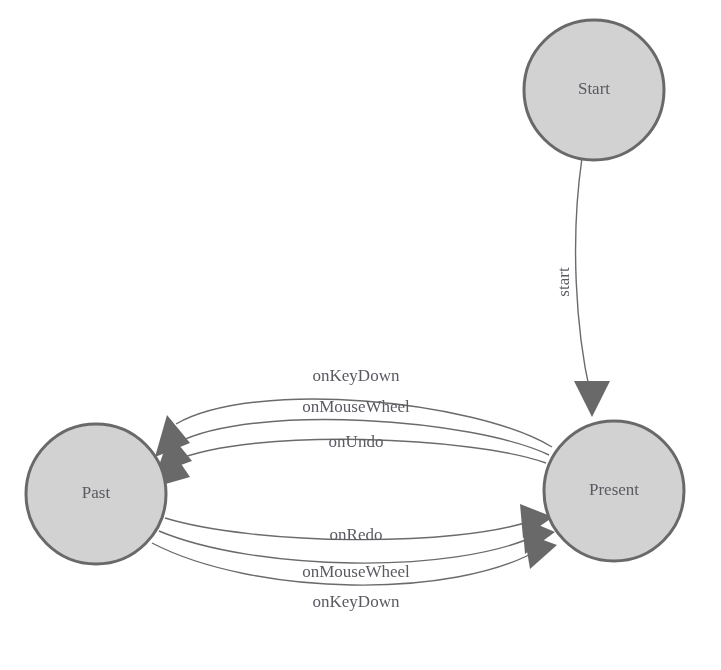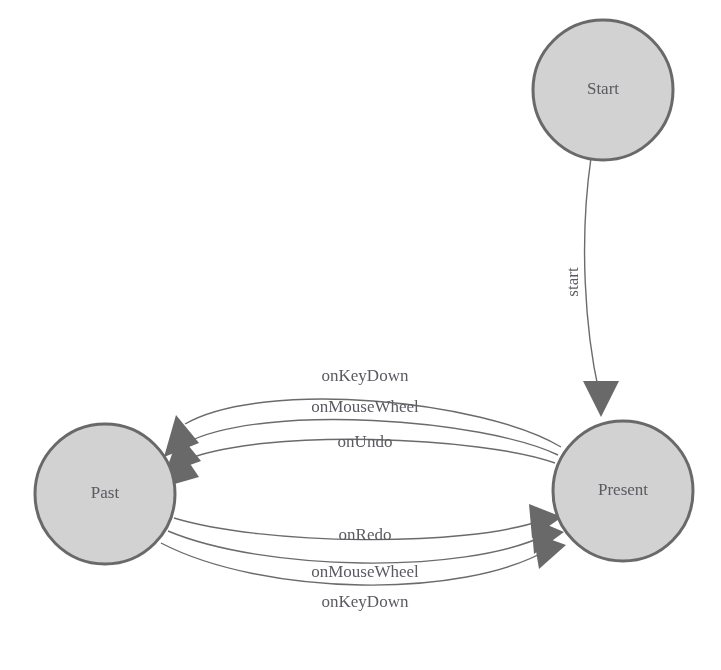--- a/index.html
+++ b/index.html
@@ -9,21 +9,21 @@
   }
   body {
     width: 721px;
     height: 670px;
     position: relative;
     overflow: hidden;
     font-family: "Liberation Serif", "DejaVu Serif", serif;
   }
   #diagram-root {
     position: absolute;
-    left: 13px;
+    left: 4px;
     top: 0;
     width: 667px;
     height: 670px;
   }
   svg#state-diagram {
     display: block;
     width: 721px;
     height: 670px;
   }
   .node-circle {

